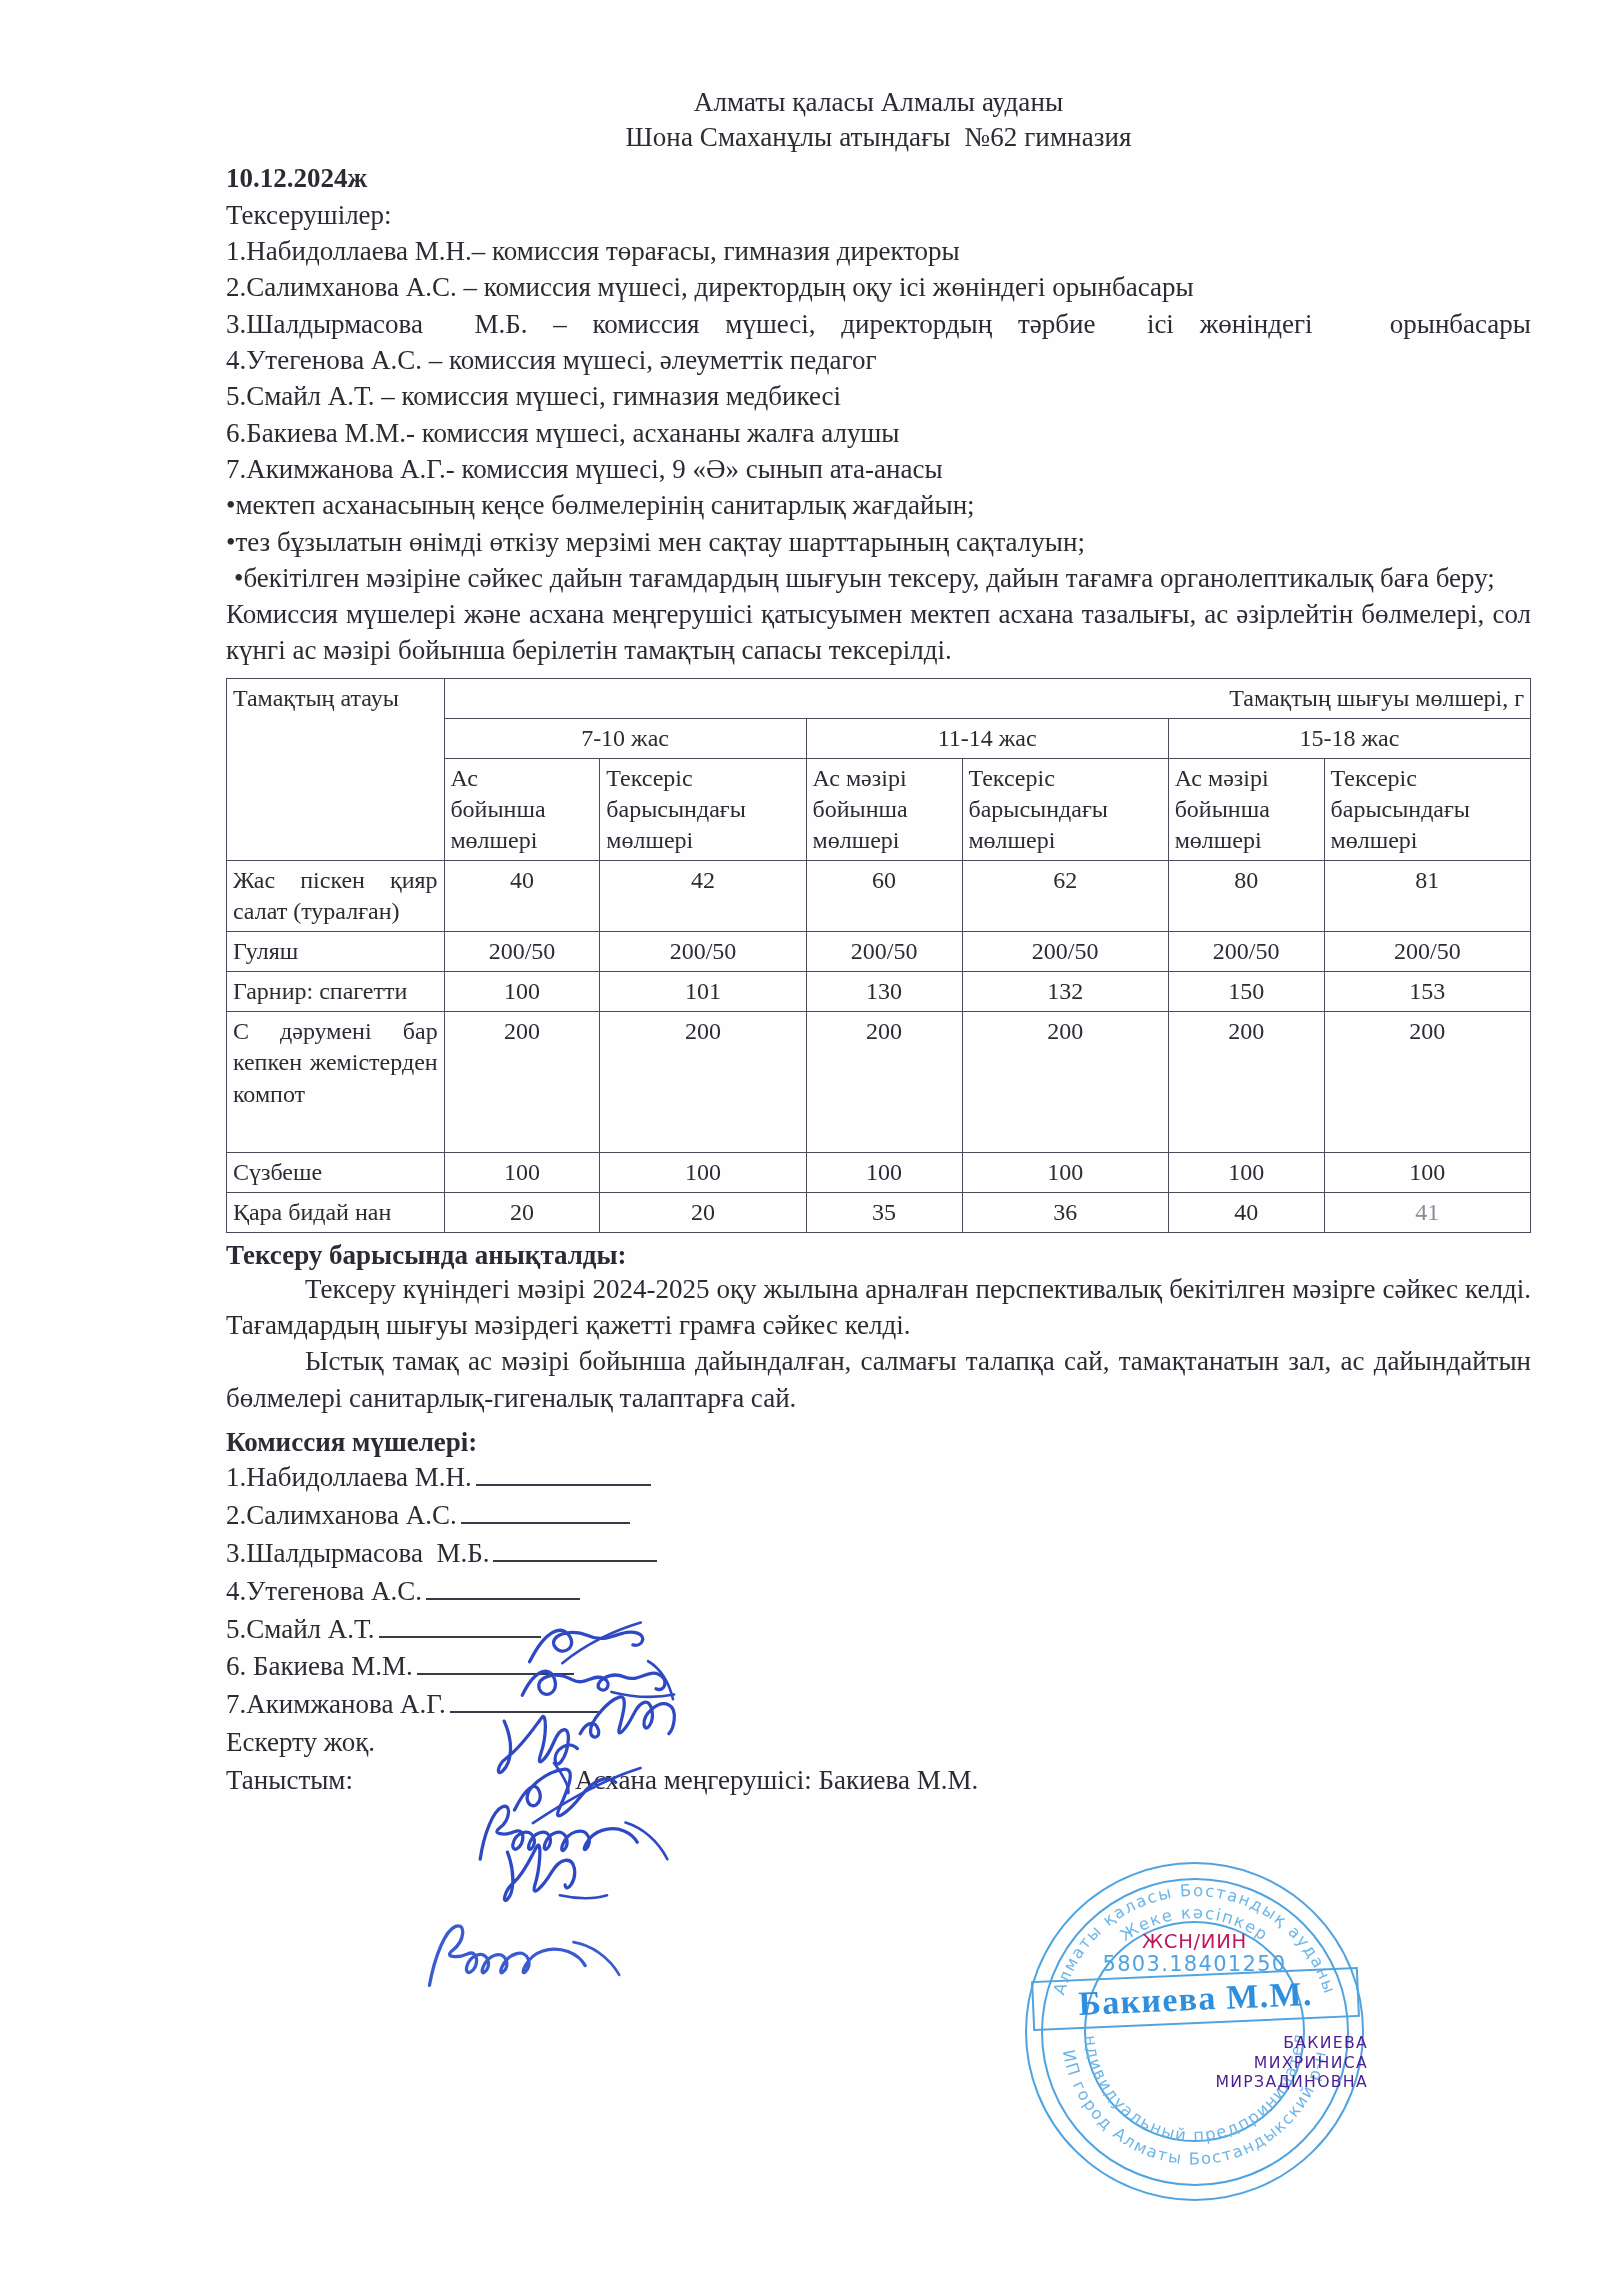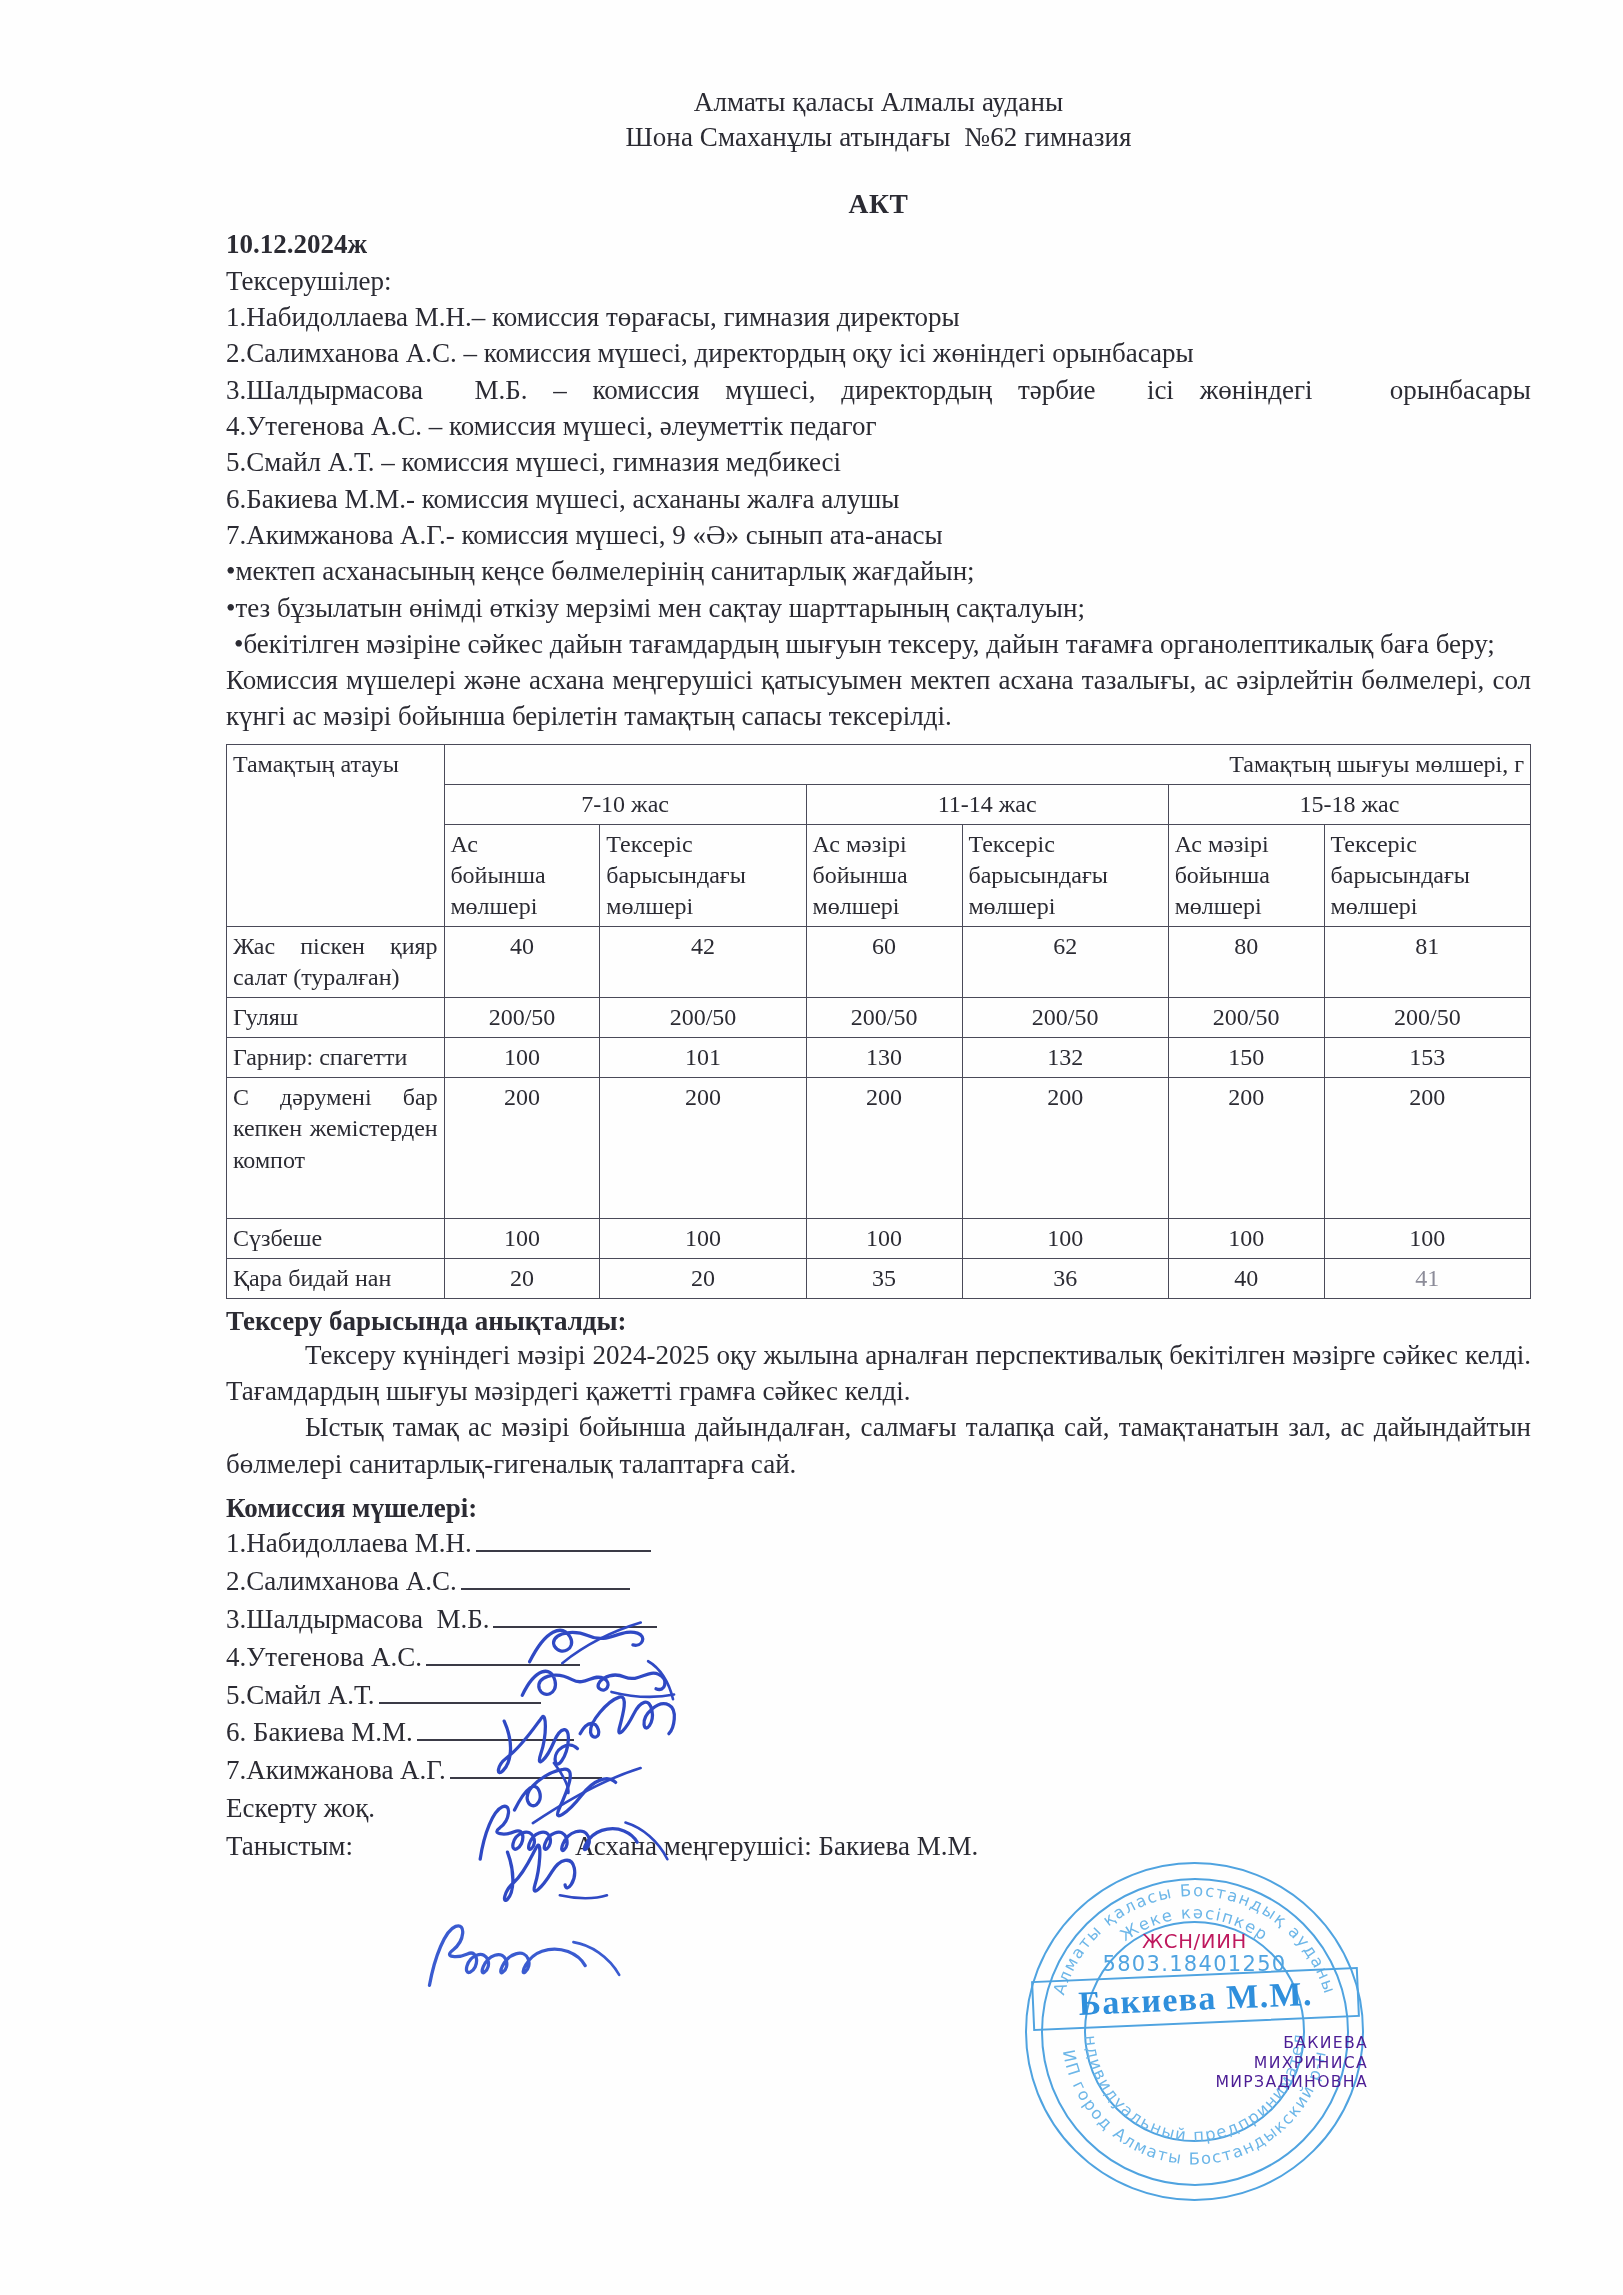--- a/index.html
+++ b/index.html
@@ -224,21 +224,20 @@
 <body>
 
 <div class="page">
   <div class="content">
 
     <div class="doc-header">
       <div>Алматы қаласы Алмалы ауданы</div>
       <div>Шона Смаханұлы атындағы  №62 гимназия</div>
     </div>
 
-    <div class="act-title">АКТ</div>
     <div class="doc-date">10.12.2024ж</div>
 
     <div class="lead">Тексерушілер:</div>
     <div class="inspectors">
       <div class="row">1.Набидоллаева М.Н.– комиссия төрағасы, гимназия директоры</div>
       <div class="row">2.Салимханова А.С. – комиссия мүшесі, директордың оқу ісі жөніндегі орынбасары</div>
       <div class="row row-justify">3.Шалдырмасова  М.Б. – комиссия мүшесі, директордың тәрбие  ісі жөніндегі   орынбасары</div>
       <div class="row">4.Утегенова А.С. – комиссия мүшесі, әлеуметтік педагог</div>
       <div class="row">5.Смайл А.Т. – комиссия мүшесі, гимназия медбикесі</div>
       <div class="row">6.Бакиева М.М.- комиссия мүшесі, асхананы жалға алушы</div>

